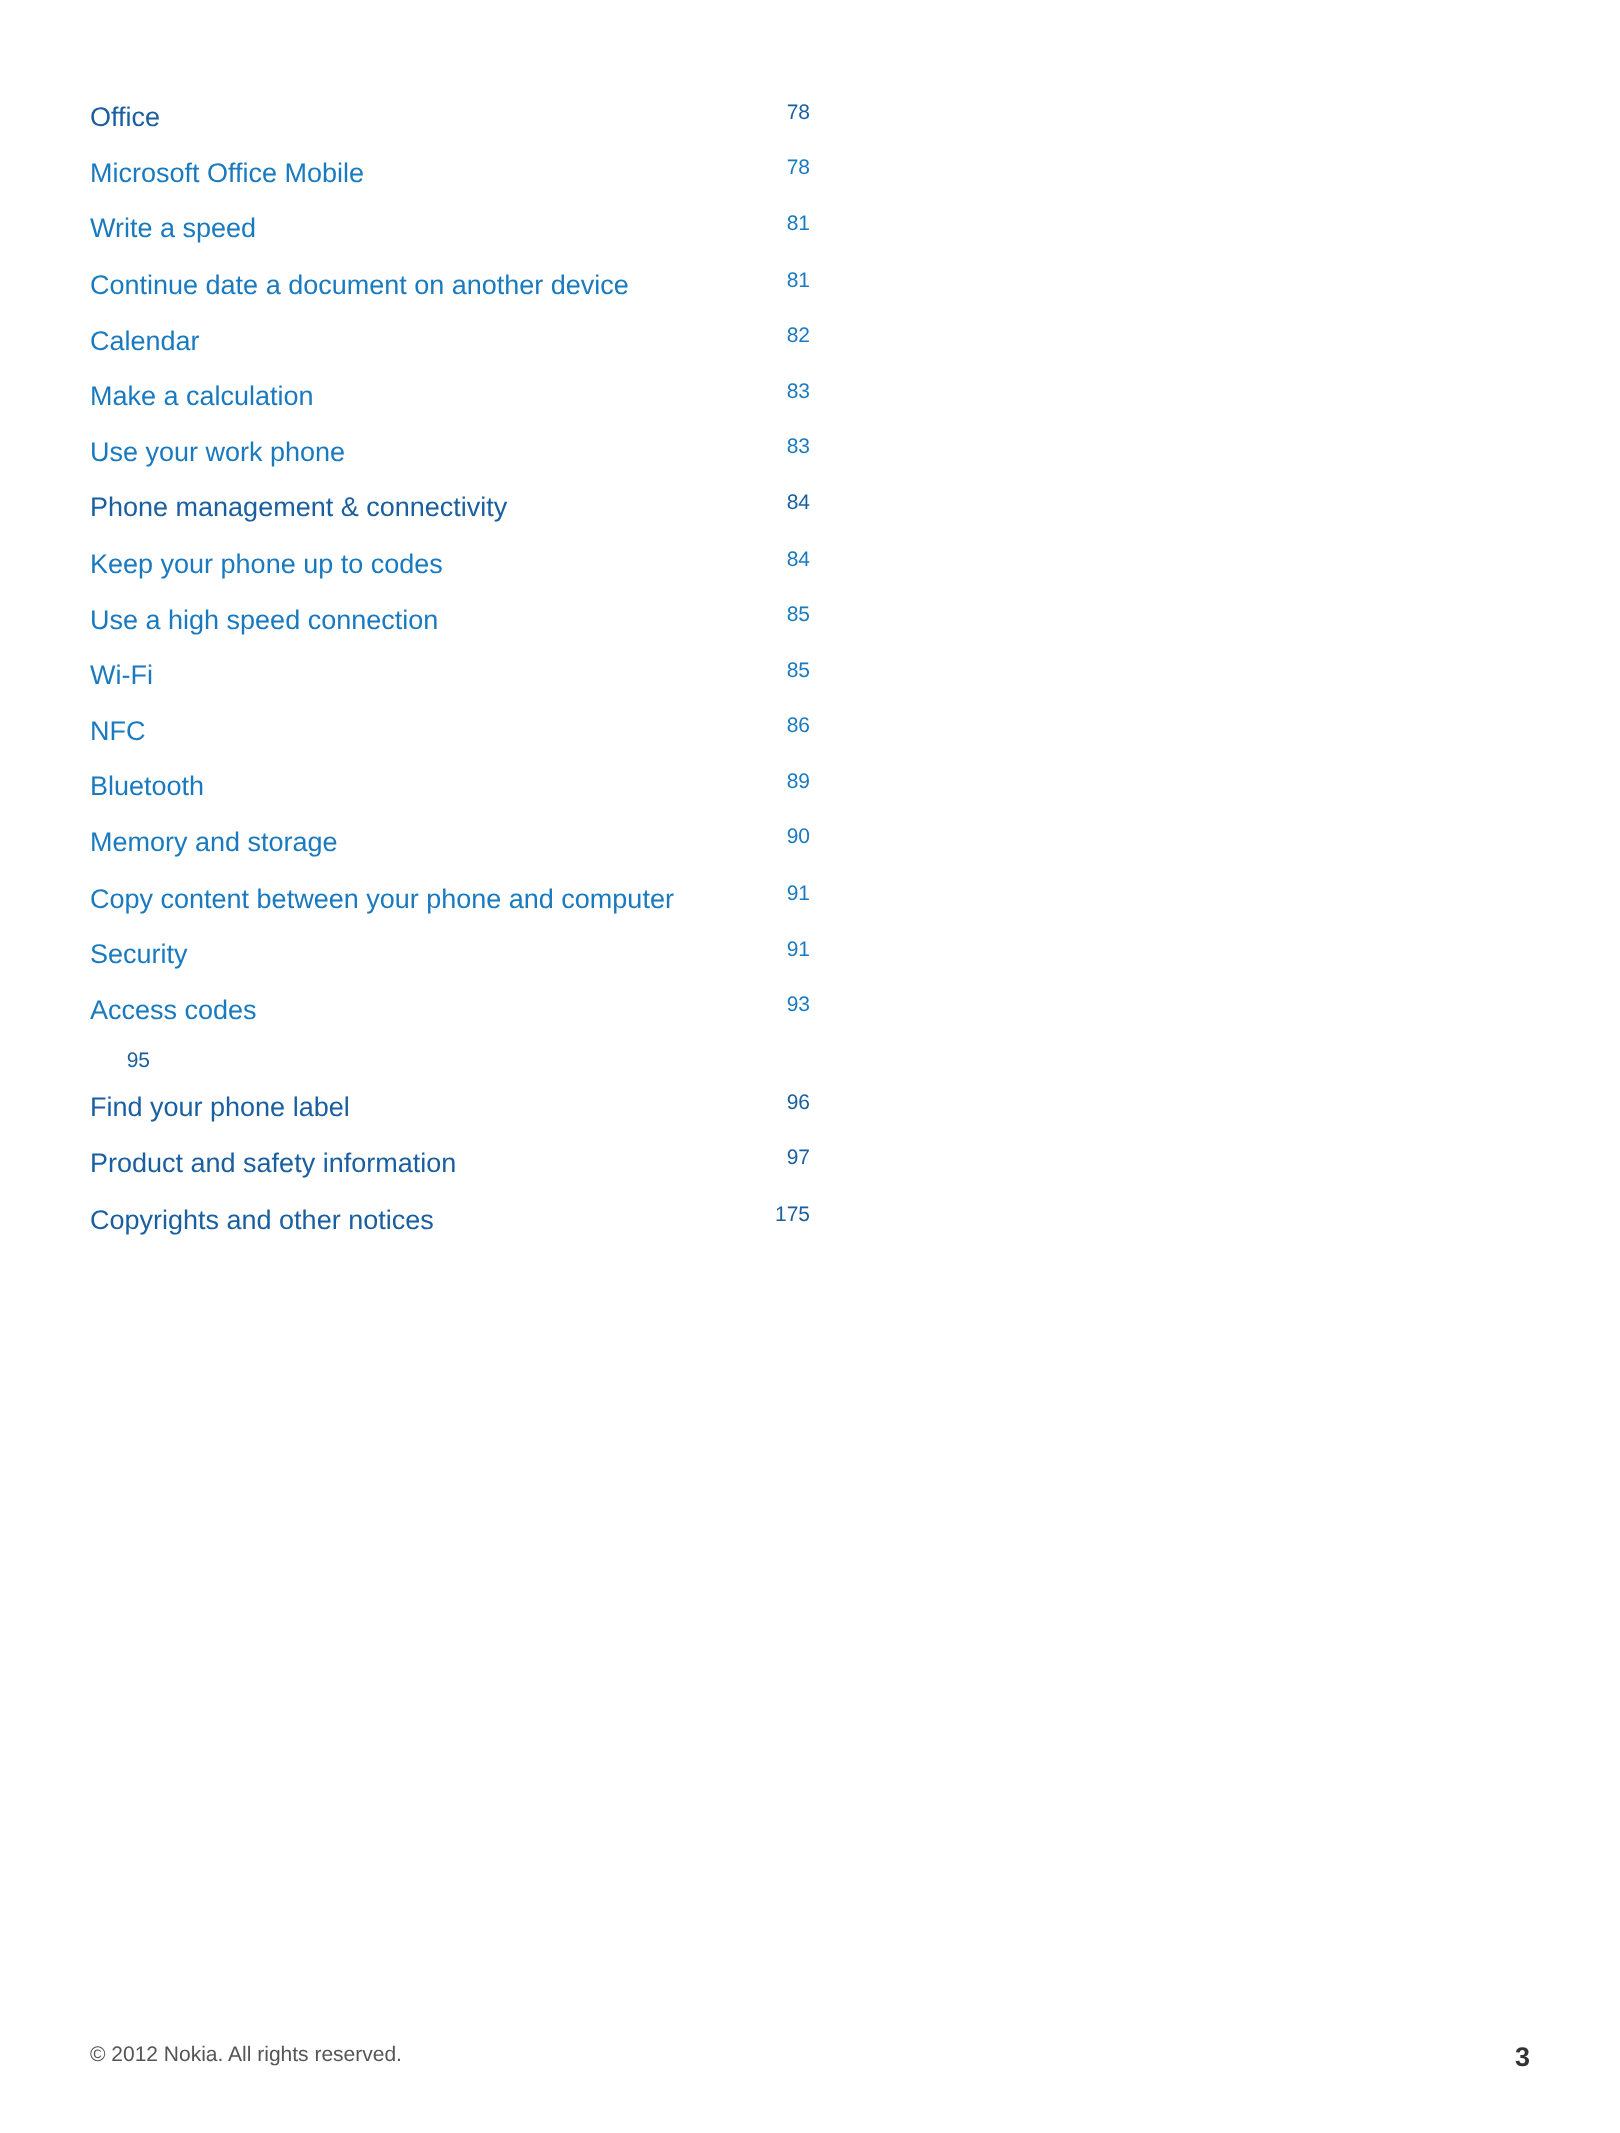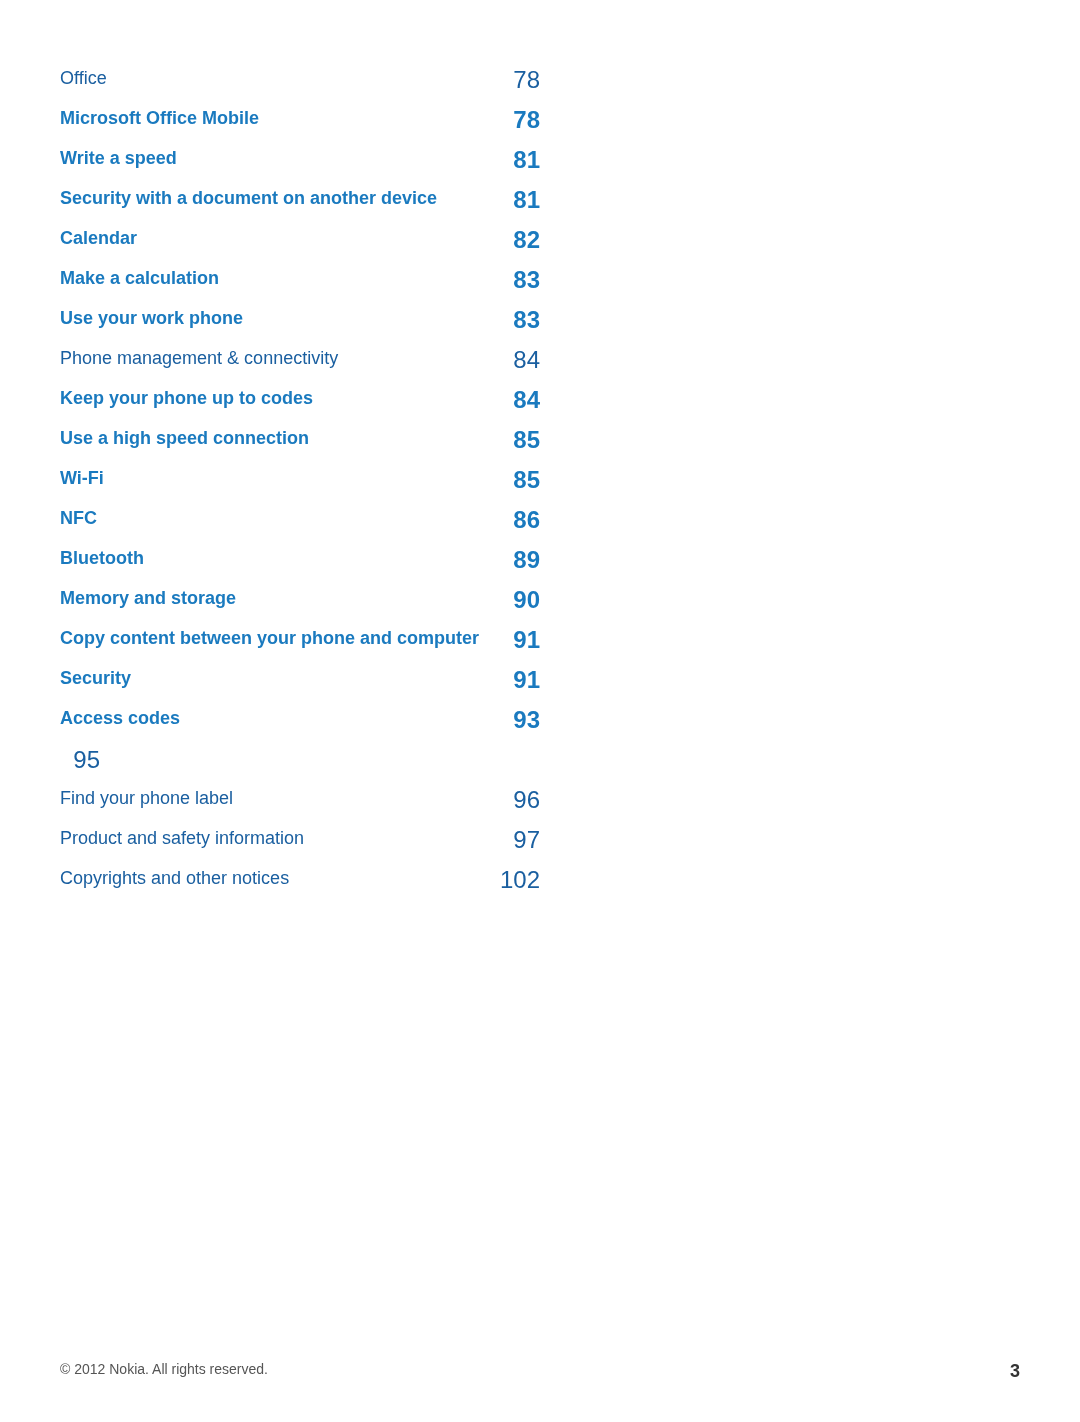--- a/index.html
+++ b/index.html
@@ -30,30 +30,30 @@
     }
 
     .toc-label {
       flex: 1;
       padding-right: 20px;
       font-size: 18px;
       line-height: 1.4;
     }
 
     .toc-page {
-      font-size: 24px;
+      font-size: 14px;
       min-width: 40px;
       text-align: right;
       flex-shrink: 0;
     }
 
     .entry-normal .toc-label,
     .entry-normal .toc-page {
       color: #1a7abf;
-      font-weight: bold;
+      font-weight: normal;
     }
 
     .entry-heading .toc-label,
     .entry-heading .toc-page {
       color: #1a5fa0;
       font-weight: normal;
     }
 
     .footer {
       position: absolute;
@@ -86,21 +86,21 @@
     </div>
     <div class="toc-entry entry-normal">
       <span class="toc-label">Microsoft Office Mobile</span>
       <span class="toc-page">78</span>
     </div>
     <div class="toc-entry entry-normal">
       <span class="toc-label">Write a speed</span>
       <span class="toc-page">81</span>
     </div>
     <div class="toc-entry entry-normal">
-      <span class="toc-label">Security with a document on another device</span>
+      <span class="toc-label">Continue date a document on another device</span>
       <span class="toc-page">81</span>
     </div>
     <div class="toc-entry entry-normal">
       <span class="toc-label">Calendar</span>
       <span class="toc-page">82</span>
     </div>
     <div class="toc-entry entry-normal">
       <span class="toc-label">Make a calculation</span>
       <span class="toc-page">83</span>
     </div>
@@ -154,20 +154,20 @@
     <div class="toc-entry entry-heading">
       <span class="toc-label">Find your phone label</span>
       <span class="toc-page">96</span>
     </div>
     <div class="toc-entry entry-heading">
       <span class="toc-label">Product and safety information</span>
       <span class="toc-page">97</span>
     </div>
     <div class="toc-entry entry-heading">
       <span class="toc-label">Copyrights and other notices</span>
-      <span class="toc-page">102</span>
+      <span class="toc-page">175</span>
     </div>
   </div>
 
 <div class="footer">
   <span class="footer-copyright">© 2012 Nokia. All rights reserved.</span>
   <span class="footer-page">3</span>
 </div>
 
 </body></html>

